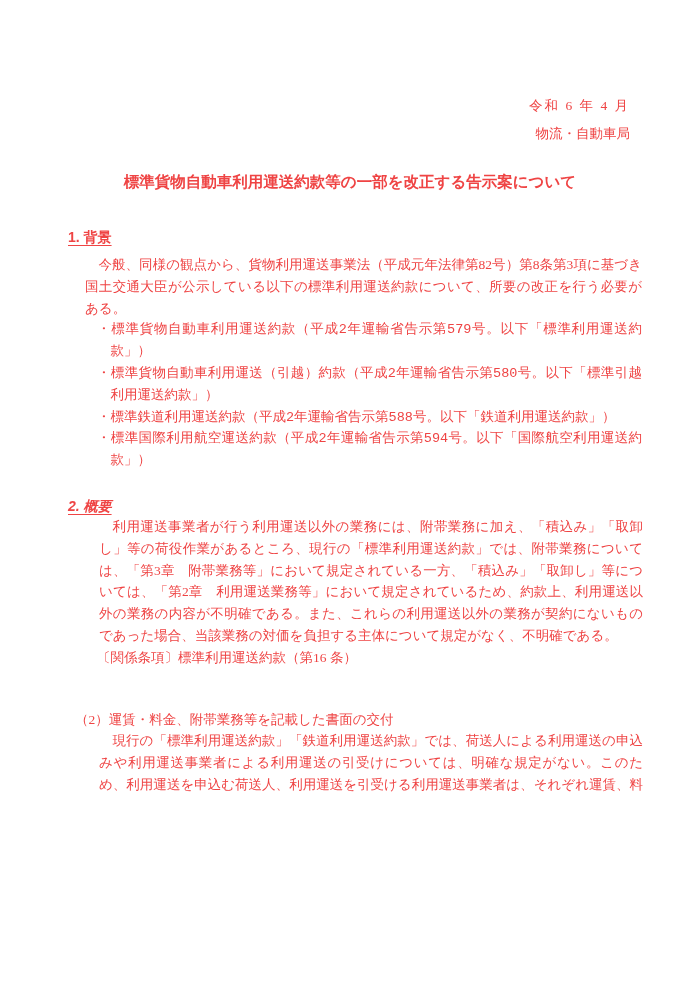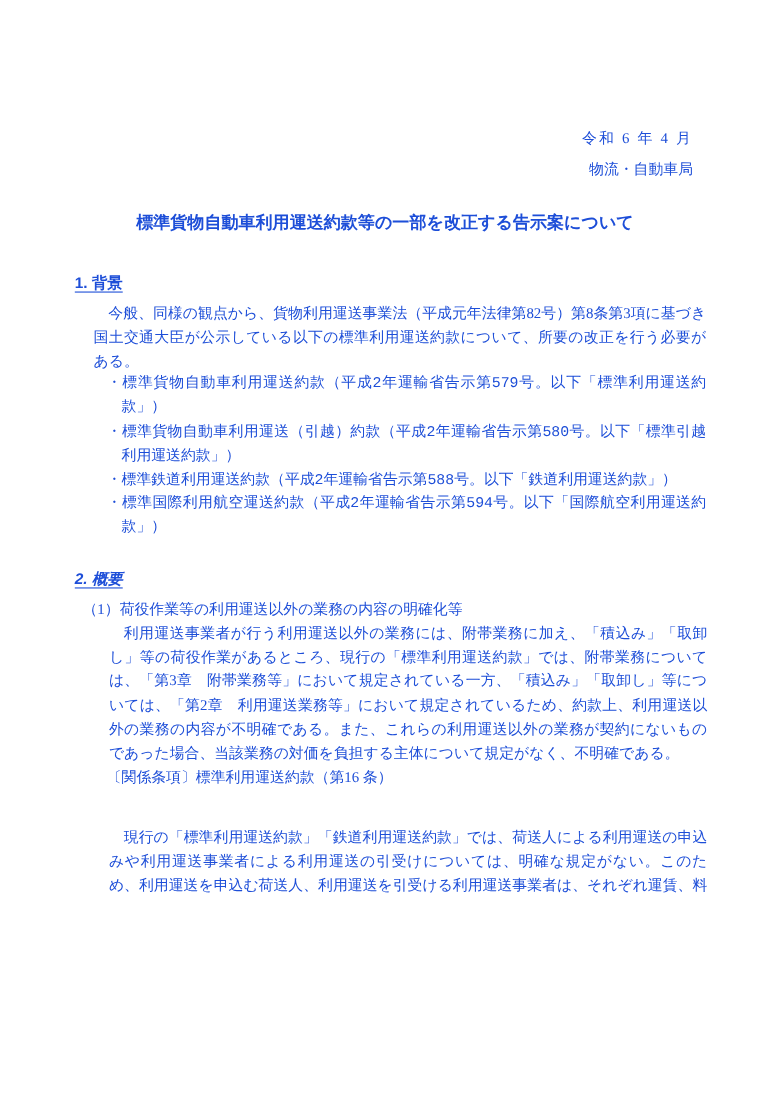--- a/index.html
+++ b/index.html
@@ -5,25 +5,24 @@
   html, body {
     margin: 0;
     padding: 0;
     background: #ffffff;
   }
   .page {
     position: relative;
     width: 700px;
     height: 795px;
     background: #ffffff;
-    color: #1d4ed8;
+    color: #ef4444;
     font-family: "Liberation Serif", "DejaVu Serif", serif;
     overflow: hidden;
     box-sizing: border-box;
-    margin-top: 20px;
   }
   .header {
     margin: 92px 70px 0 0;
     text-align: right;
     font-size: 13.5px;
     line-height: 28px;
   }
   .header .date-line {
     letter-spacing: 2px;
   }
@@ -104,25 +103,25 @@
       <div class="bullet-item">・標準貨物自動車利用運送（引越）約款（平成2年運輸省告示第580号。以下「標準引越利用運送約款」）</div>
       <div class="bullet-item">・標準鉄道利用運送約款（平成2年運輸省告示第588号。以下「鉄道利用運送約款」）</div>
       <div class="bullet-item">・標準国際利用航空運送約款（平成2年運輸省告示第594号。以下「国際航空利用運送約款」）</div>
     </div>
   </div>
 
   <div class="sec2">
     <div class="sec-heading sec2-heading">2. 概要</div>
 
     <div>
-      <div class="item-heading">（1）荷役作業等の利用運送以外の業務の内容の明確化等</div>
       <p class="item-par">利用運送事業者が行う利用運送以外の業務には、附帯業務に加え、「積込み」「取卸し」等の荷役作業があるところ、現行の「標準利用運送約款」では、附帯業務については、「第3章　附帯業務等」において規定されている一方、「積込み」「取卸し」等については、「第2章　利用運送業務等」において規定されているため、約款上、利用運送以外の業務の内容が不明確である。また、これらの利用運送以外の業務が契約にないものであった場合、当該業務の対価を負担する主体について規定がなく、不明確である。</p>
       <div class="related-line">〔関係条項〕標準利用運送約款（第16 条）</div>
     </div>
 
     <div class="gap-before-item2"></div>
 
     <div>
+      <div class="item-heading">（2）運賃・料金、附帯業務等を記載した書面の交付</div>
       <p class="item-par">現行の「標準利用運送約款」「鉄道利用運送約款」では、荷送人による利用運送の申込みや利用運送事業者による利用運送の引受けについては、明確な規定がない。このため、利用運送を申込む荷送人、利用運送を引受ける利用運送事業者は、それぞれ運賃、料金、附帯業務等を記載した書面（電磁的方法を含む。）を相互に交付する旨を規定することとする。</p>
     </div>
   </div>
 
 </div>
 
 </body></html>

